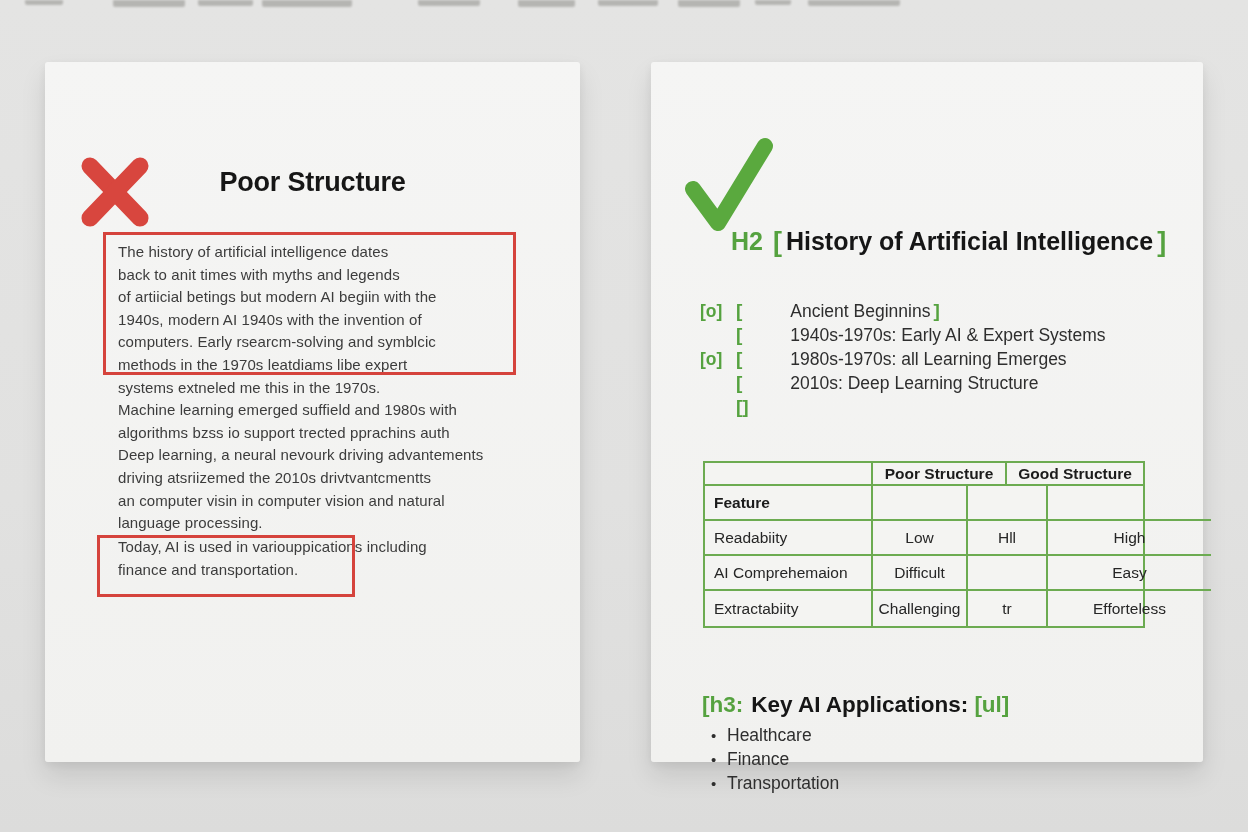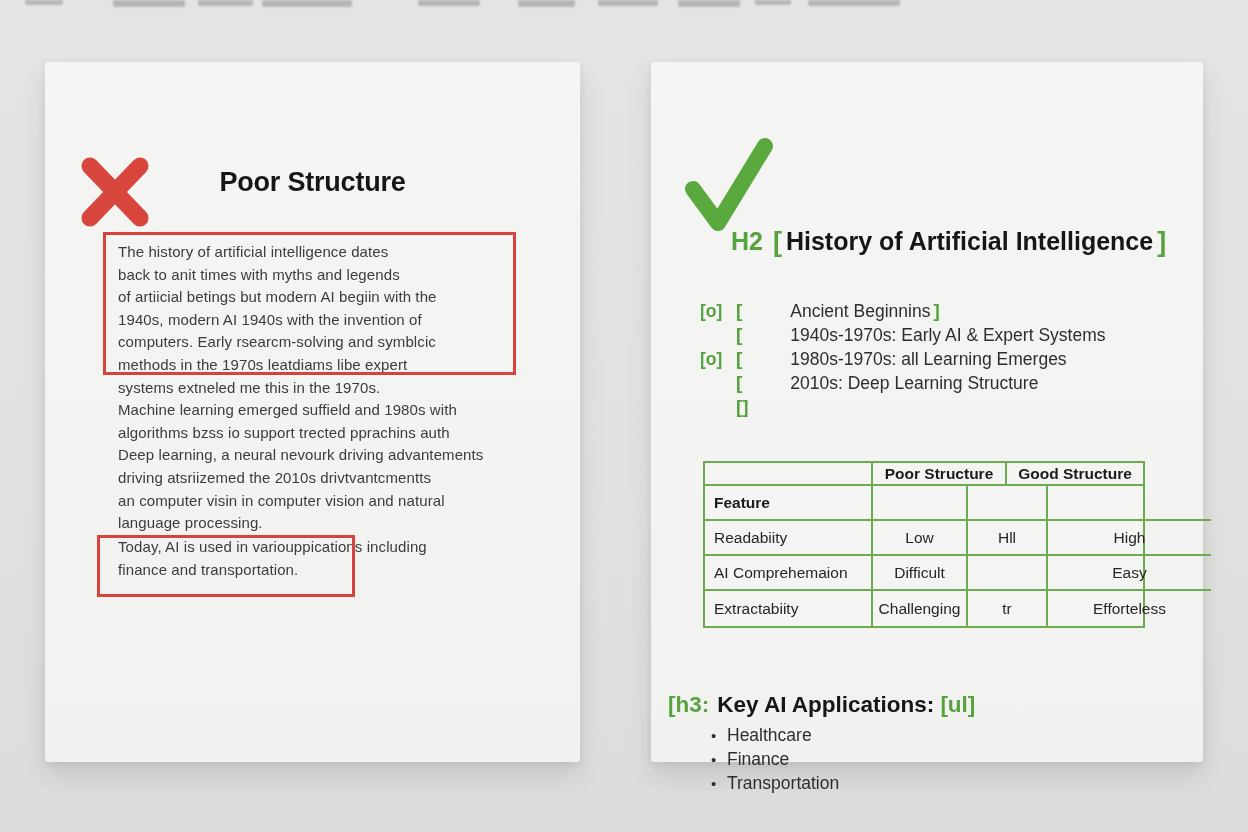--- a/index.html
+++ b/index.html
@@ -74,21 +74,21 @@
   .t-header .cell:not(:last-child){ border-right:2px solid #6cab51; }
   .t-body { display:grid; grid-template-columns:168px 95px 80px 163px; }
   .t-body .cell {
     height:35px; display:flex; align-items:center; justify-content:center;
     border-bottom:2px solid #6cab51; border-right:2px solid #6cab51;
   }
   .t-body .cell.c0 { justify-content:flex-start; padding-left:9px; }
   .t-body .cell.c3 { border-right:none; }
   .t-body .bold { font-weight:bold; color:#1b1b1b; }
 
-  .h3-line { position:absolute; left:17px; top:630px; font-size:22.5px; white-space:nowrap; }
+  .h3-line { position:absolute; left:51px; top:630px; font-size:22.5px; white-space:nowrap; }
   .h3-line .gpart { color:#55a23f; font-weight:600; }
   .h3-line .txt { font-weight:bold; color:#161616; padding:0 6px 0 8px; }
 
   .bullets { position:absolute; left:60px; top:661px; font-size:17.5px; color:#2e2e2e; }
   .bullets .b-row { height:24px; display:flex; align-items:center; }
   .bullets .dot { width:16px; color:#2e2e2e; font-size:15px; }
 
   
   .artifact { position:absolute; top:0; background:#55544e; opacity:0.32; filter:blur(1px); border-radius:0 0 2px 2px; }
 </style>

